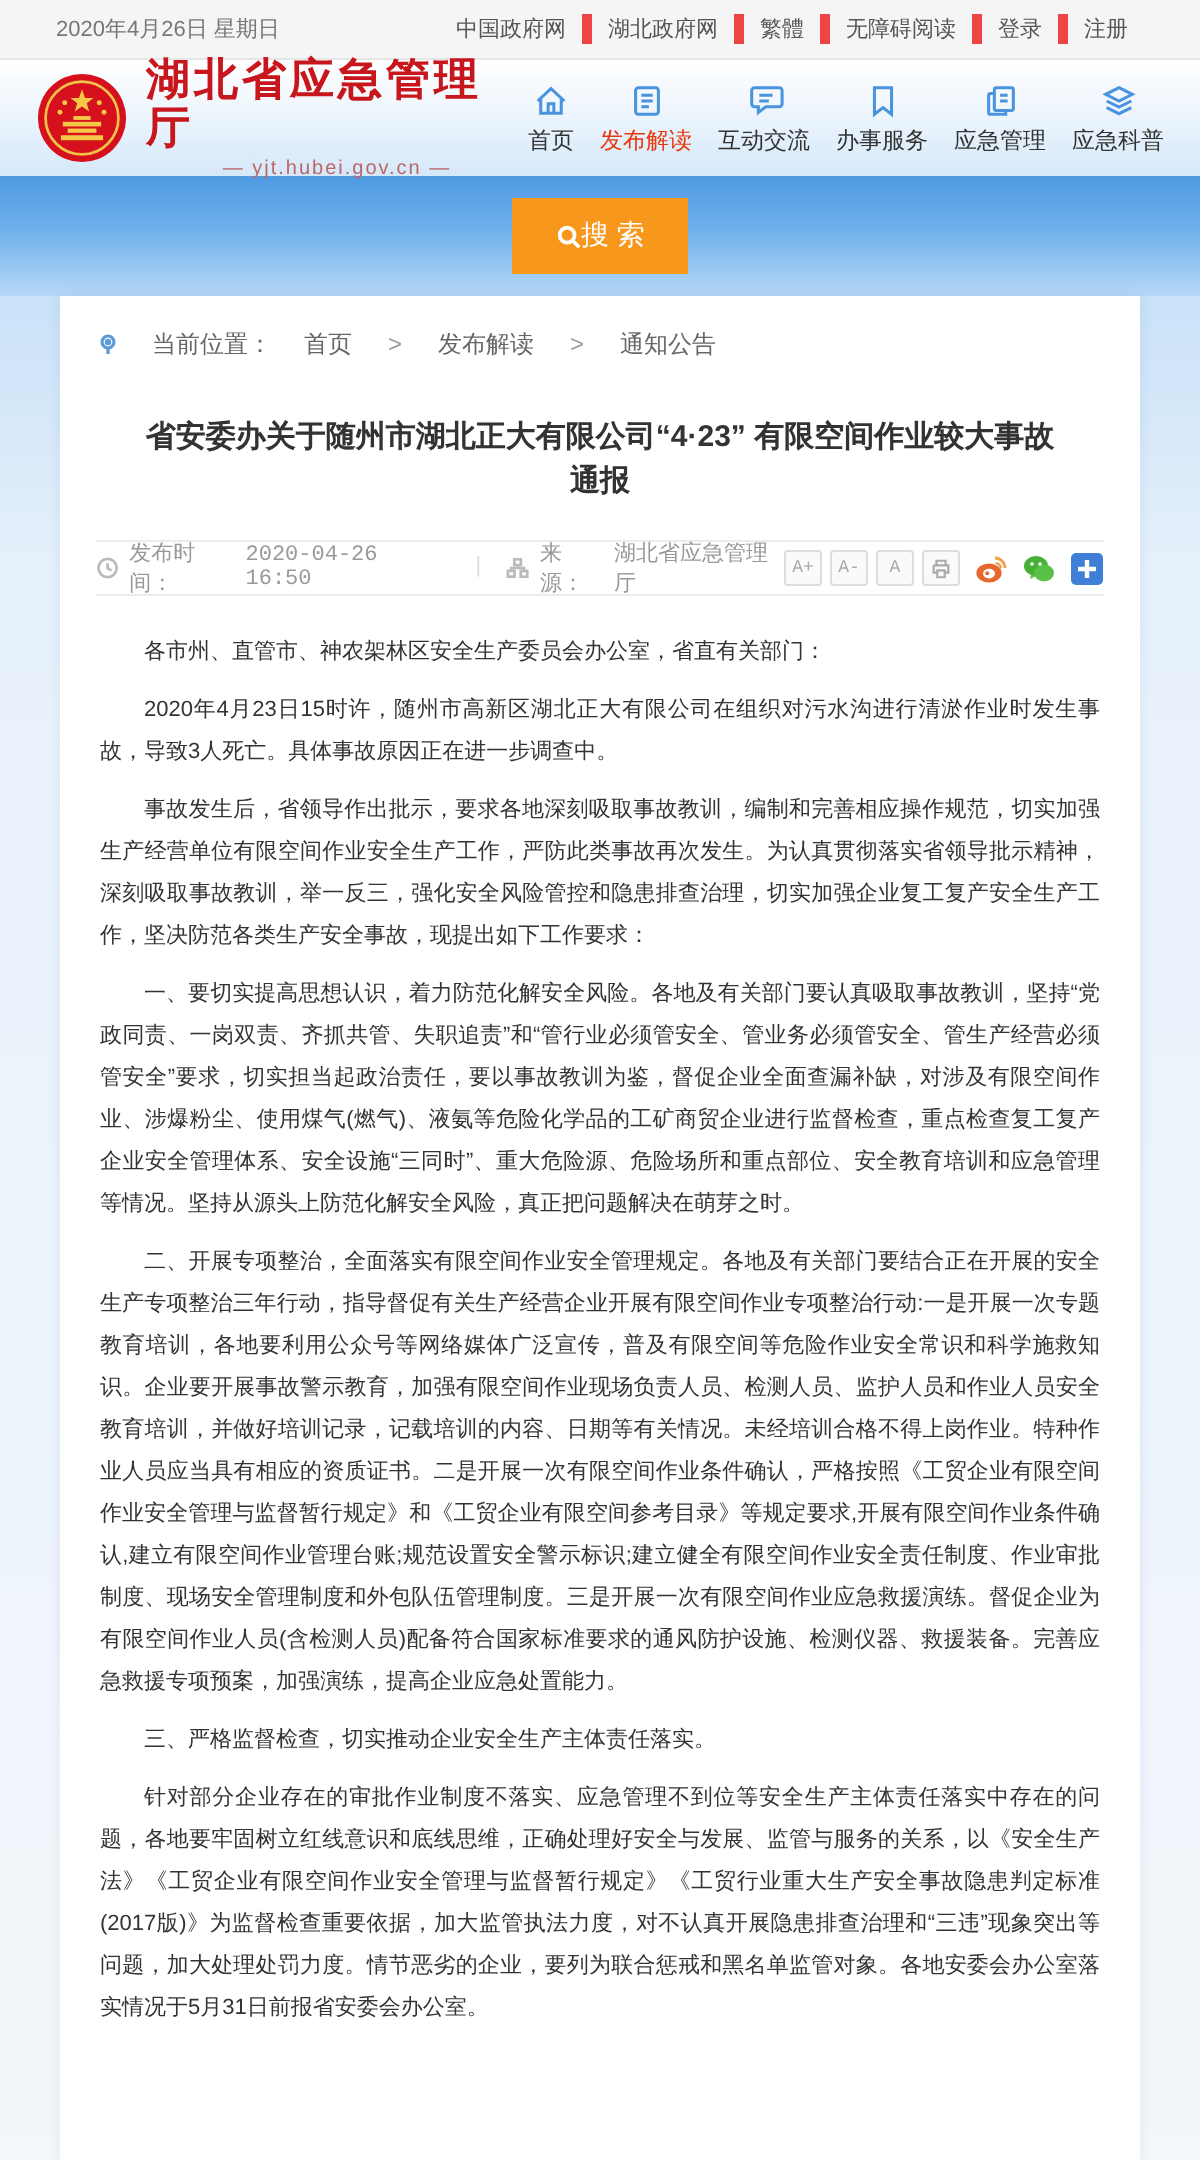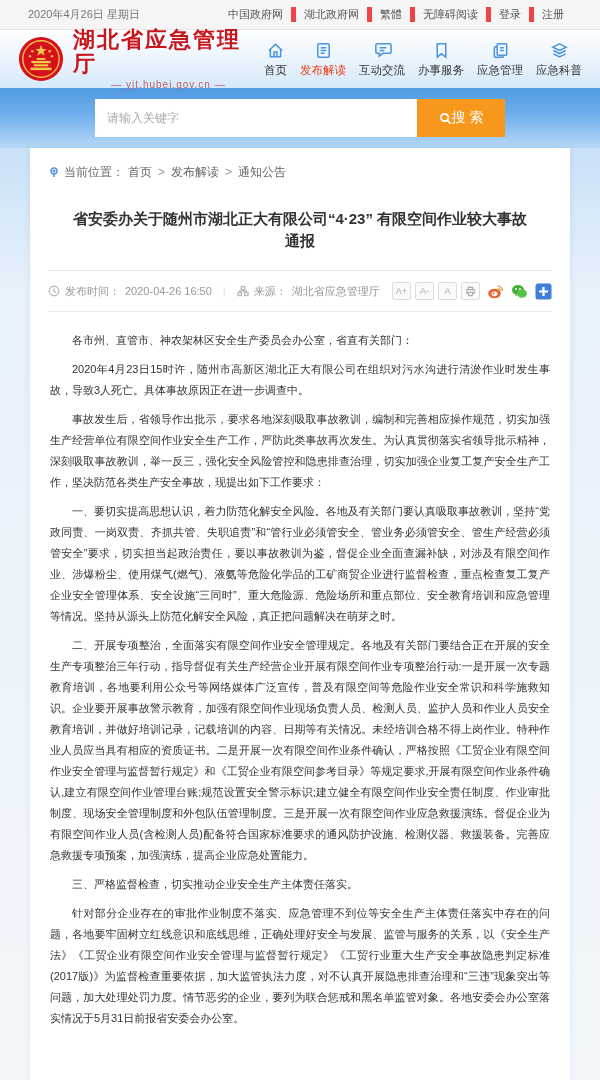--- a/index.html
+++ b/index.html
@@ -53,34 +53,34 @@
   
   .content-wrap {
     min-height:932px; background:linear-gradient(180deg,#c9e1f8 0%,#e7f1fb 140px,#f3f7fb 100%);
     padding:0 30px;
   }
   .panel {
     background:#fff; min-height:932px; box-shadow:0 0 6px rgba(60,110,170,.12);
     padding:10px 18px 0 18px;
   }
   
-  .breadcrumb { display:flex; align-items:center; font-size:12px; color:#666; height:28px; gap:4px; }
+  .breadcrumb { display:flex; align-items:center; font-size:12px; color:#666; height:28px; gap:16px; }
   .breadcrumb svg { width:12px; height:12px; stroke:#5a9bd5; fill:none; stroke-width:1.6; }
   .crumb { color:#666; text-decoration:none; cursor:pointer; }
   .crumb-sep { color:#999; margin:0 2px; }
   
   .article-title {
     text-align:center; font-size:15px; font-weight:bold; color:#333;
     margin:22px 24px 18px 24px; line-height:22px;
   }
   
   .meta-row {
     border-top:1px solid #ececec; border-bottom:1px solid #ececec;
-    height:42px; display:flex; align-items:center; justify-content:space-between;
-    font-size:11px; color:#999;
+    height:28px; display:flex; align-items:center; justify-content:space-between;
+    font-size:11px; color:#999;font-family:Liberation Mono, monospace;
   }
   .meta-left { display:flex; align-items:center; gap:5px; }
   .meta-left svg { width:12px; height:12px; stroke:#bbb; fill:none; stroke-width:1.4; }
   .meta-sep { color:#ddd; margin:0 6px; }
   .meta-right { display:flex; align-items:center; gap:4px; }
   .tool-box {
     width:19px; height:18px; border:1px solid #ddd; background:#fafafa; color:#aaa;
     font-size:9px; display:flex; align-items:center; justify-content:center;
     border-radius:2px; cursor:pointer;
   }
@@ -163,21 +163,20 @@
       <svg viewBox="0 0 20 20">
           <path d="M10,3 L17,6.5 L10,10 L3,6.5 Z M3.5,10 L10,13.2 L16.5,10 M3.5,13.5 L10,16.7 L16.5,13.5"></path>
         </svg>
       <span class="nav-label">应急科普</span>
     </div>
   </div>
 </div>
 
 <div class="search-band">
   <div class="search-box">
-    <input class="search-input" type="text" placeholder="请输入关键字" style="">
     <button class="search-btn">
       <svg viewBox="0 0 14 14">
           <circle cx="6" cy="6" r="4"></circle>
           <path d="M9,9 L12.5,12.5"></path>
         </svg>
       <span>搜 索</span>
     </button>
   </div>
 </div>
 

